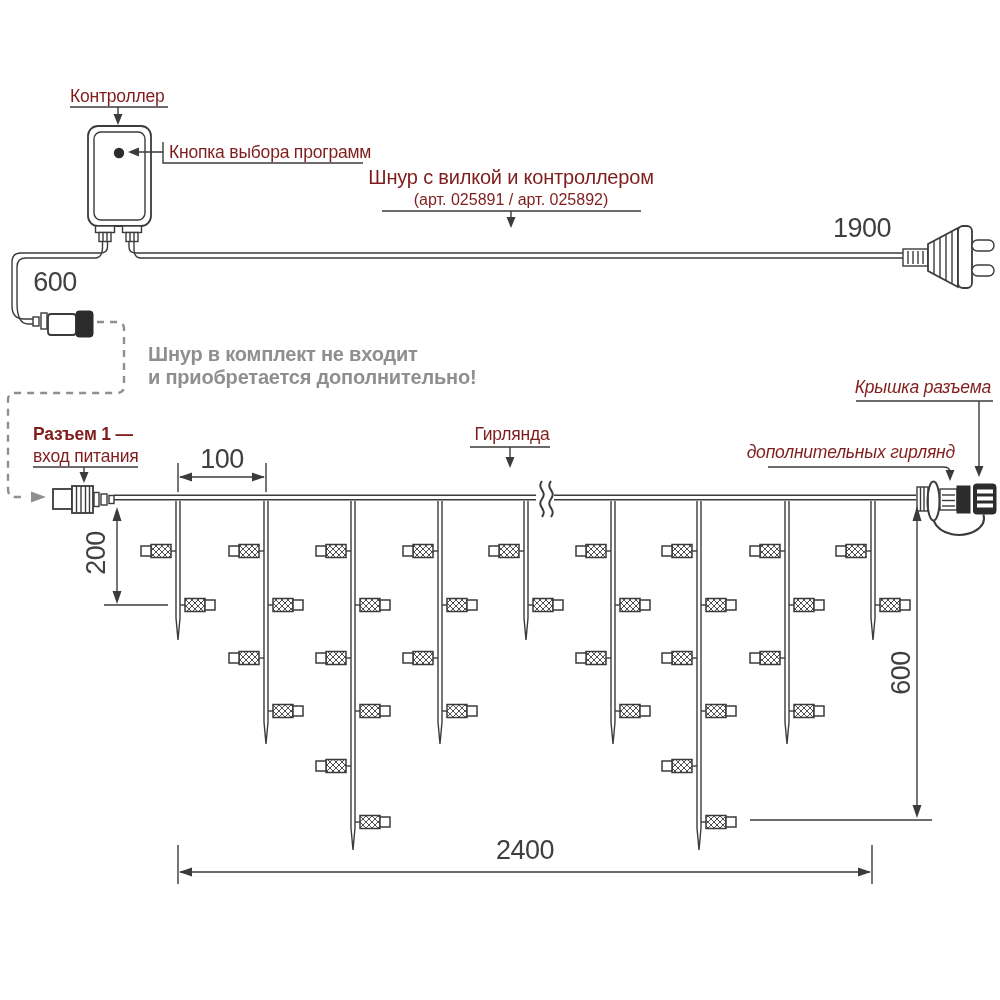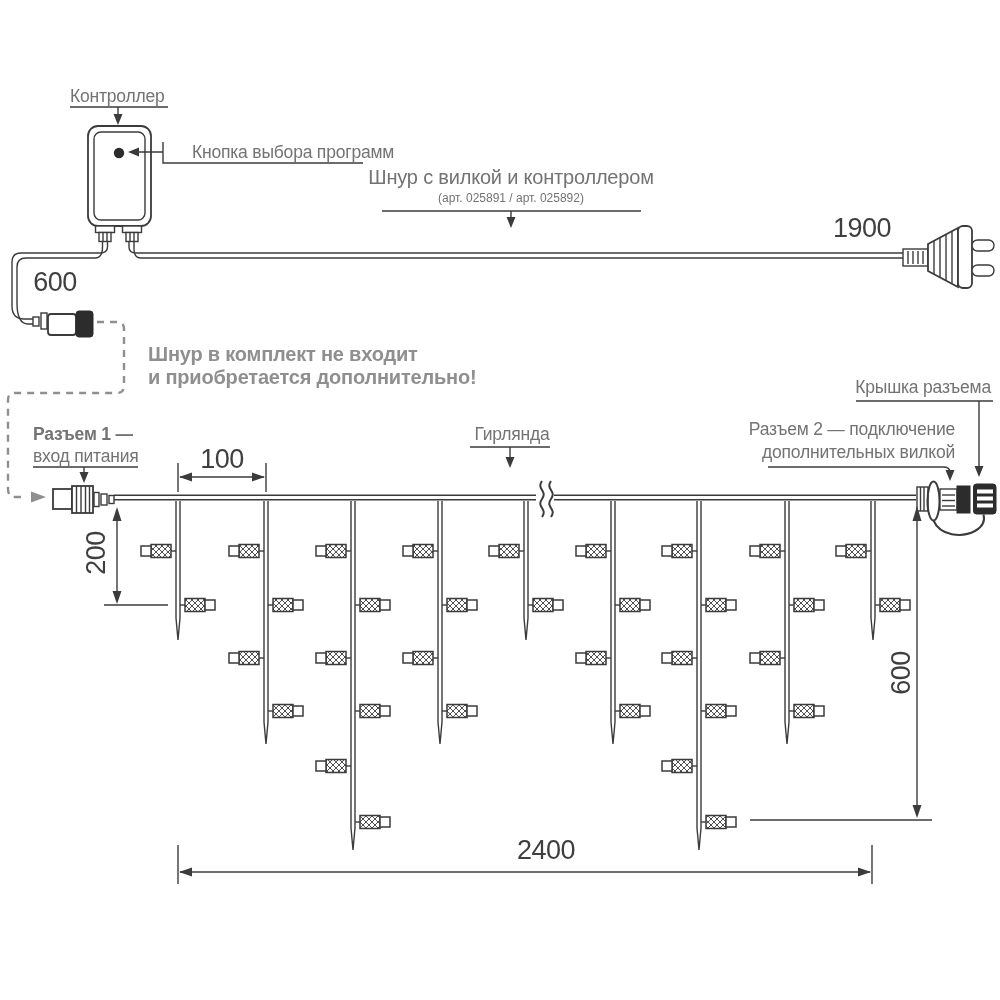--- a/index.html
+++ b/index.html
@@ -19,28 +19,28 @@
   .ln2{stroke:var(--line);stroke-width:2;fill:none;}
   .shape{stroke:var(--line);stroke-width:1.8;fill:#fff;}
   .shapethin{stroke:var(--line);stroke-width:1.4;fill:#fff;}
   .filldark{fill:var(--dark);stroke:var(--dark);}
   .tri{fill:var(--line);stroke:none;}
   .gtri{fill:var(--muted);stroke:none;}
   .dash{stroke:var(--muted);stroke-width:2.4;fill:none;stroke-dasharray:7 6;}
   .wire2{fill:none;stroke:var(--line);stroke-width:1.4;}
   .lampbody{fill:url(#lampHatch);stroke:var(--line);stroke-width:1.5;}
   .lampcap{fill:#fff;stroke:var(--line);stroke-width:1.5;}
-  .lbl{position:absolute;white-space:nowrap;color:#737373;font-size:17.5px;letter-spacing:-0.2px;}
+  .lbl{position:absolute;white-space:nowrap;color:#7f1d1d;font-size:17.5px;letter-spacing:-0.2px;}
   .dim{position:absolute;white-space:nowrap;color:#3f3f3f;font-size:27px;letter-spacing:-0.5px;
        transform:translate(-50%,-50%);}
   .dim.rot{transform:translate(-50%,-50%) rotate(-90deg);}
   .center{transform:translateX(-50%);}
   .gray{color:var(--muted);font-weight:bold;font-size:20px;}
-  .small{font-size:12px;letter-spacing:0;}
-  .rightal{text-align:center;}
+  .small{font-size:16px;letter-spacing:0;}
+  .rightal{text-align:center;font-style:italic;}
 </style>
 </head>
 <body>
 
 <div id="stage">
 
 <svg id="diagram-svg" width="1000" height="1000" viewBox="0 0 1000 1000">
   <defs>
     <pattern id="lampHatch" patternUnits="userSpaceOnUse" width="6" height="6">
       <rect width="6" height="6" fill="#ffffff"></rect>
@@ -397,43 +397,42 @@
     <line x1="178" y1="845" x2="178" y2="884" class="ln"></line>
     <line x1="872" y1="845" x2="872" y2="884" class="ln"></line>
     <line x1="180" y1="872" x2="870" y2="872" class="ln"></line>
     <polygon points="192,867.5 192,876.5 179,872" class="tri"></polygon>
     <polygon points="858,867.5 858,876.5 871,872" class="tri"></polygon>
   </g>
 </svg>
 
 <div class="lbl" style="left:70px;top:86px;">Контроллер</div>
 
-<div class="lbl" style="left:169px;top:142px;margin-left:23px;">Кнопка выбора программ</div>
+<div class="lbl" style="left:169px;top:142px;">Кнопка выбора программ</div>
 
 <div class="lbl center" style="left:511px;top:166px;font-size:20px;">Шнур с вилкой и контроллером</div>
 <div class="lbl center small" style="left:511px;top:191px;">(арт. 025891 / арт. 025892)</div>
 
 <div class="dim" style="left:862px;top:228px;">1900</div>
 
 <div class="dim" style="left:55px;top:282px;">600</div>
 
 <div class="lbl gray" style="left:148px;top:343px;">Шнур в комплект не входит</div>
 <div class="lbl gray" style="left:148px;top:366px;">и приобретается дополнительно!</div>
 
 <div class="lbl" style="left:33px;top:424px;font-weight:bold;">Разъем 1 —</div>
 <div class="lbl" style="left:33px;top:446px;">вход питания</div>
 
 <div class="dim" style="left:222px;top:459px;">100</div>
 
 <div class="lbl center" style="left:504px;top:424px;margin-left:8px;">Гирлянда</div>
 
-<div class="lbl rightal" style="right:45px;top:419px;">Разъем 2 — подключение</div>
-<div class="lbl rightal" style="right:45px;top:442px;">дополнительных вилкой</div>
+<div class="lbl rightal" style="right:45px;top:442px;">дополнительных гирлянд</div>
 
 <div class="lbl rightal" style="right:9px;top:377px;">Крышка разъема</div>
 
 <div class="dim rot" style="left:96px;top:553px;">200</div>
 
 <div class="dim rot" style="left:901px;top:673px;">600</div>
 
-<div class="dim" style="left:525px;top:850px;margin-left:21px;">2400</div>
+<div class="dim" style="left:525px;top:850px;">2400</div>
 
 </div>
 
 </body></html>

